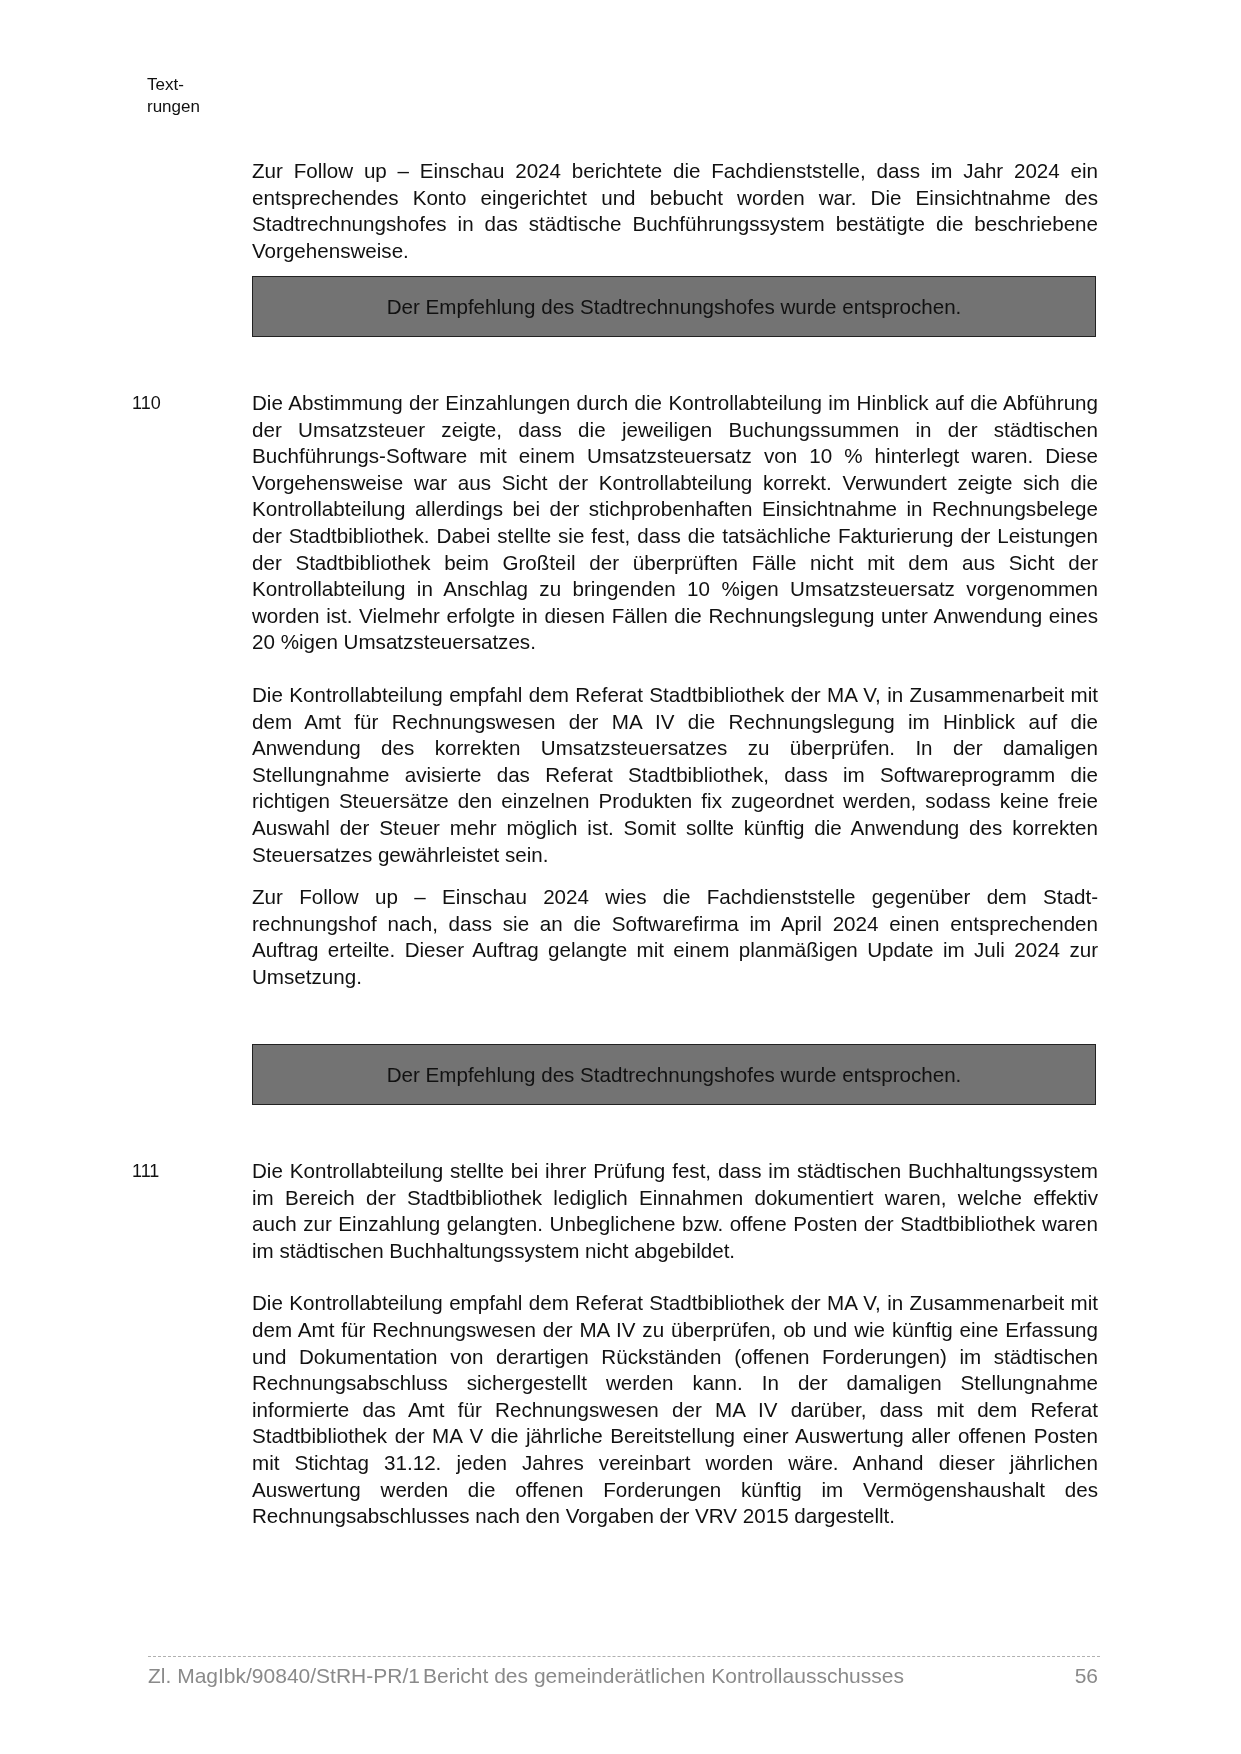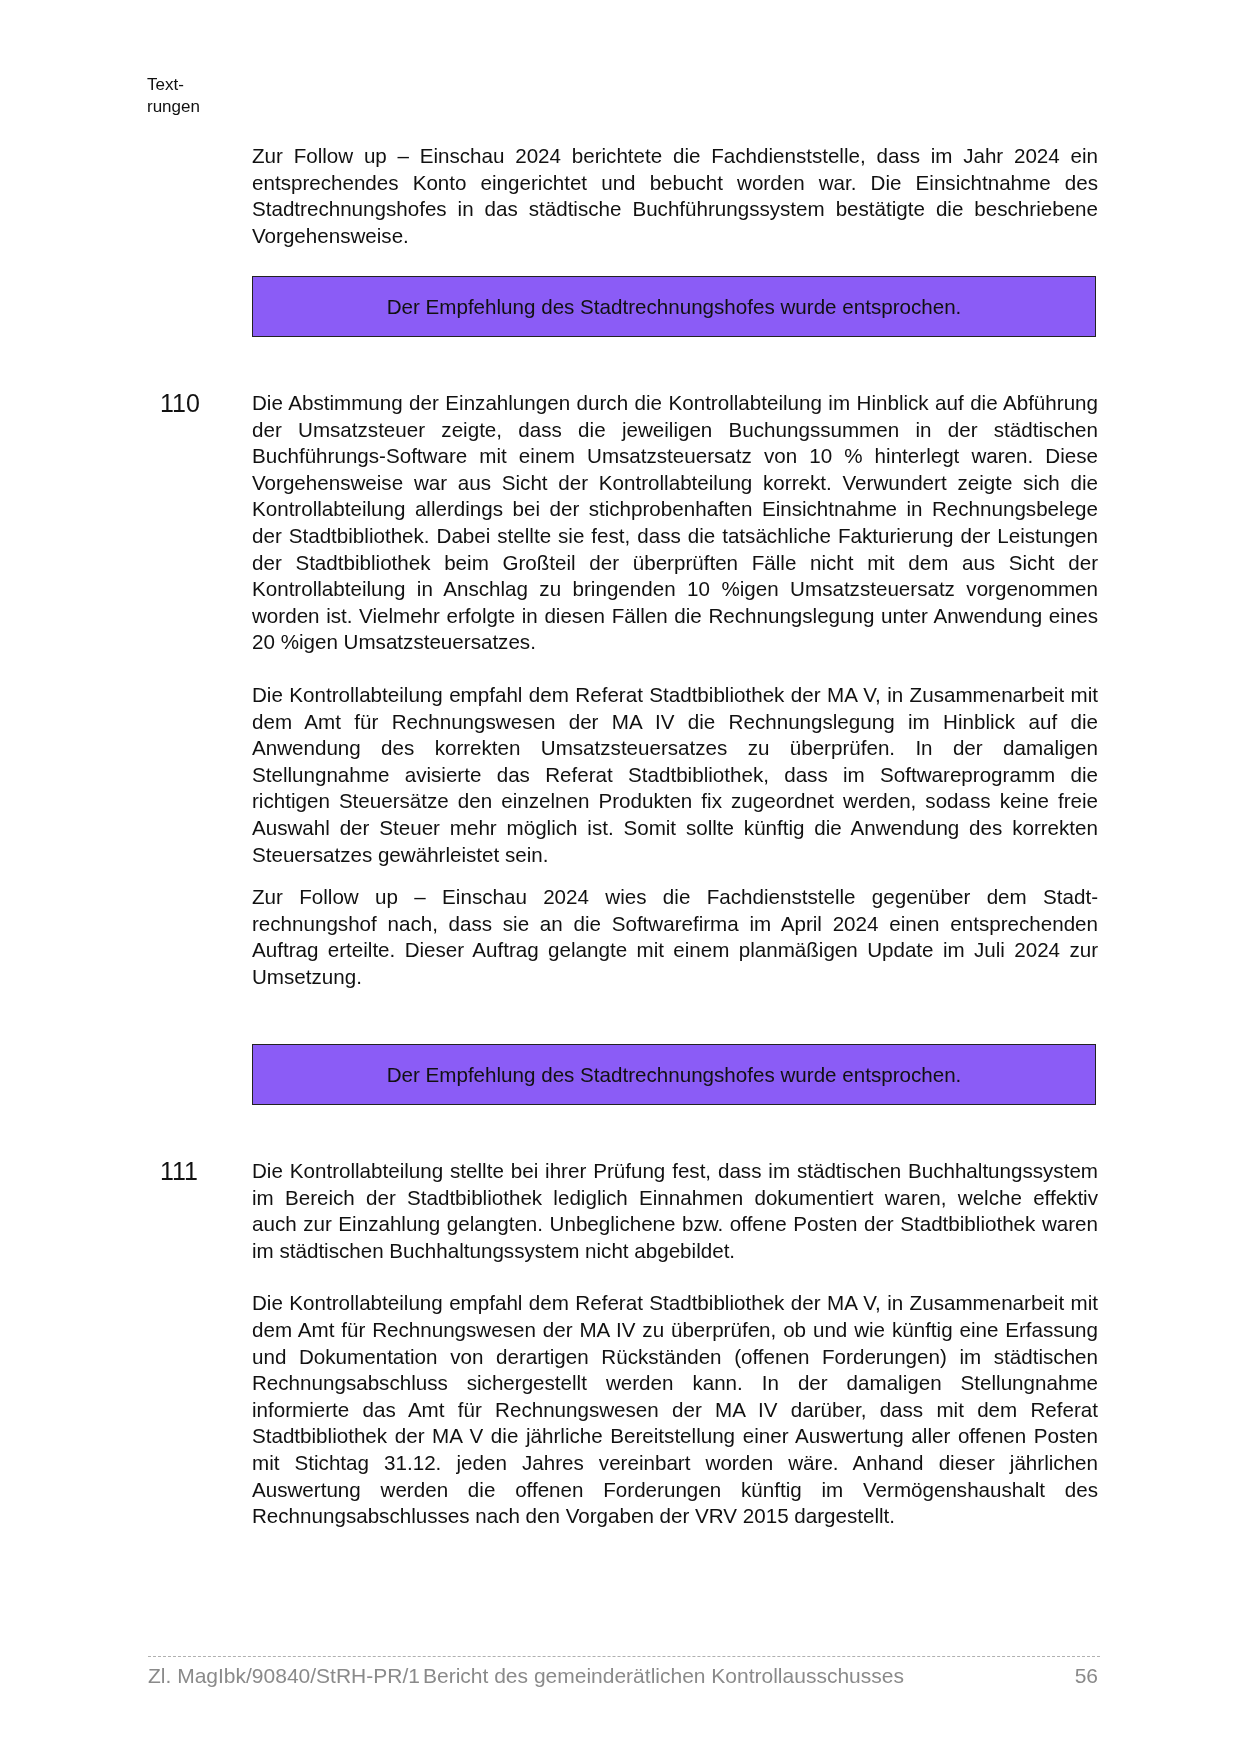--- a/index.html
+++ b/index.html
@@ -11,26 +11,26 @@
       position: absolute; left: 147px; top: 74px;
       font-size: 17px; line-height: 22px; color: #111;
     }
     .margin-label span { display: block; }
     .block {
       position: absolute; left: 252px; width: 846px;
       font-size: 20.6px; line-height: 26.6px; text-align: justify;
       hyphens: manual;
     }
     .tz {
-      position: absolute; left: 160px;
-      font-size: 25px; line-height: 26.6px;
+      position: absolute; left: 132px;
+      font-size: 18px; line-height: 26.6px;
     }
     .box {
       position: absolute; left: 252px; width: 842px; height: 59px;
-      background: #8b5cf6; border: 1.5px solid #222;
+      background: #737373; border: 1.5px solid #222;
       display: flex; align-items: center; justify-content: center;
       font-size: 20.6px;
     }
     .footer-line {
       position: absolute; left: 148px; width: 952px; top: 1656px;
       border-top: 1.5px dashed #b0b0b0;
     }
     .footer {
       position: absolute; top: 1664px; font-size: 21px; color: #8a8a8a;
     }
@@ -40,21 +40,21 @@
     p { margin: 0; }
   </style>
 </head>
 <body>
 
 <div class="margin-label">
   <span>Text-</span>
   <span>rungen</span>
 </div>
 
-<div class="block" style="top:143px;">
+<div class="block" style="top:158px;">
   <p>Zur Follow up – Einschau 2024 berichtete die Fachdienststelle, dass im Jahr 2024 ein entsprechendes Konto eingerichtet und bebucht worden war. Die Einsichtnahme des Stadtrechnungshofes in das städtische Buchführungssystem bestätigte die beschriebene Vorgehensweise.</p>
 </div>
 <div class="box" style="top:276px;">
   <span>Der Empfehlung des Stadtrechnungshofes wurde entsprochen.</span>
 </div>
 
 <div class="tz" style="top:390px;">110</div>
 <div class="block" style="top:390px;">
   <p>Die Abstimmung der Einzahlungen durch die Kontrollabteilung im Hinblick auf die Abführung der Umsatzsteuer zeigte, dass die jeweiligen Buchungssummen in der städtischen Buchführungs-Software mit einem Umsatzsteuersatz von 10 % hinter­legt waren. Diese Vorgehensweise war aus Sicht der Kontrollabteilung korrekt. Verwundert zeigte sich die Kontrollabteilung allerdings bei der stichprobenhaften Einsichtnahme in Rechnungsbelege der Stadtbibliothek. Dabei stellte sie fest, dass die tatsächliche Fakturierung der Leistungen der Stadtbibliothek beim Großteil der überprüften Fälle nicht mit dem aus Sicht der Kontrollabteilung in Anschlag zu bringenden 10 %igen Umsatzsteuersatz vorgenommen worden ist. Vielmehr erfolg­te in diesen Fällen die Rechnungslegung unter Anwendung eines 20 %igen Umsatzsteuersatzes.</p>
   <p style="margin-top:26px;">Die Kontrollabteilung empfahl dem Referat Stadtbibliothek der MA V, in Zusammen­arbeit mit dem Amt für Rechnungswesen der MA IV die Rechnungslegung im Hinblick auf die Anwendung des korrekten Umsatzsteuersatzes zu überprüfen. In der damaligen Stellungnahme avisierte das Referat Stadtbibliothek, dass im Softwareprogramm die richtigen Steuersätze den einzelnen Produkten fix zuge­ordnet werden, sodass keine freie Auswahl der Steuer mehr möglich ist. Somit sollte künftig die Anwendung des korrekten Steuersatzes gewährleistet sein.</p>

